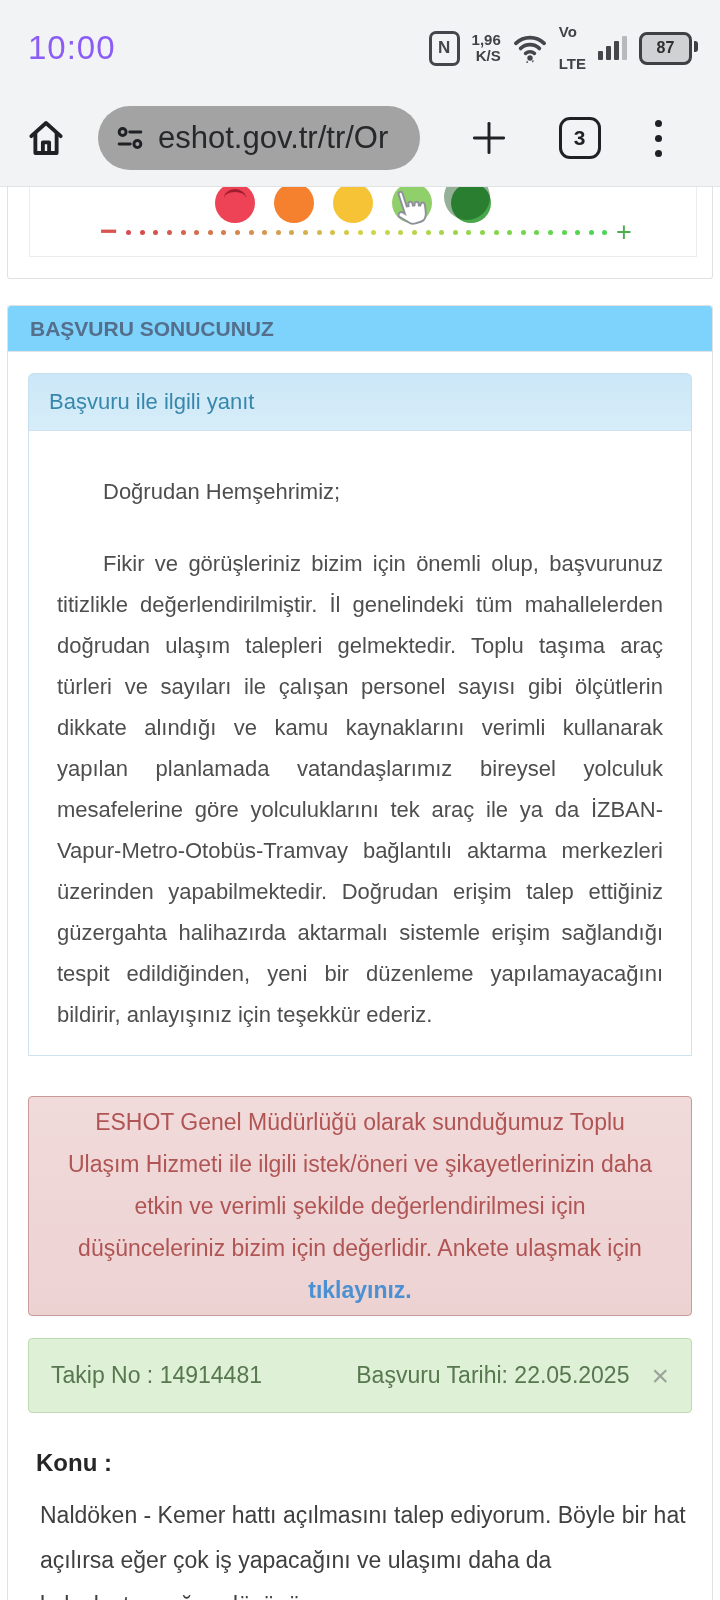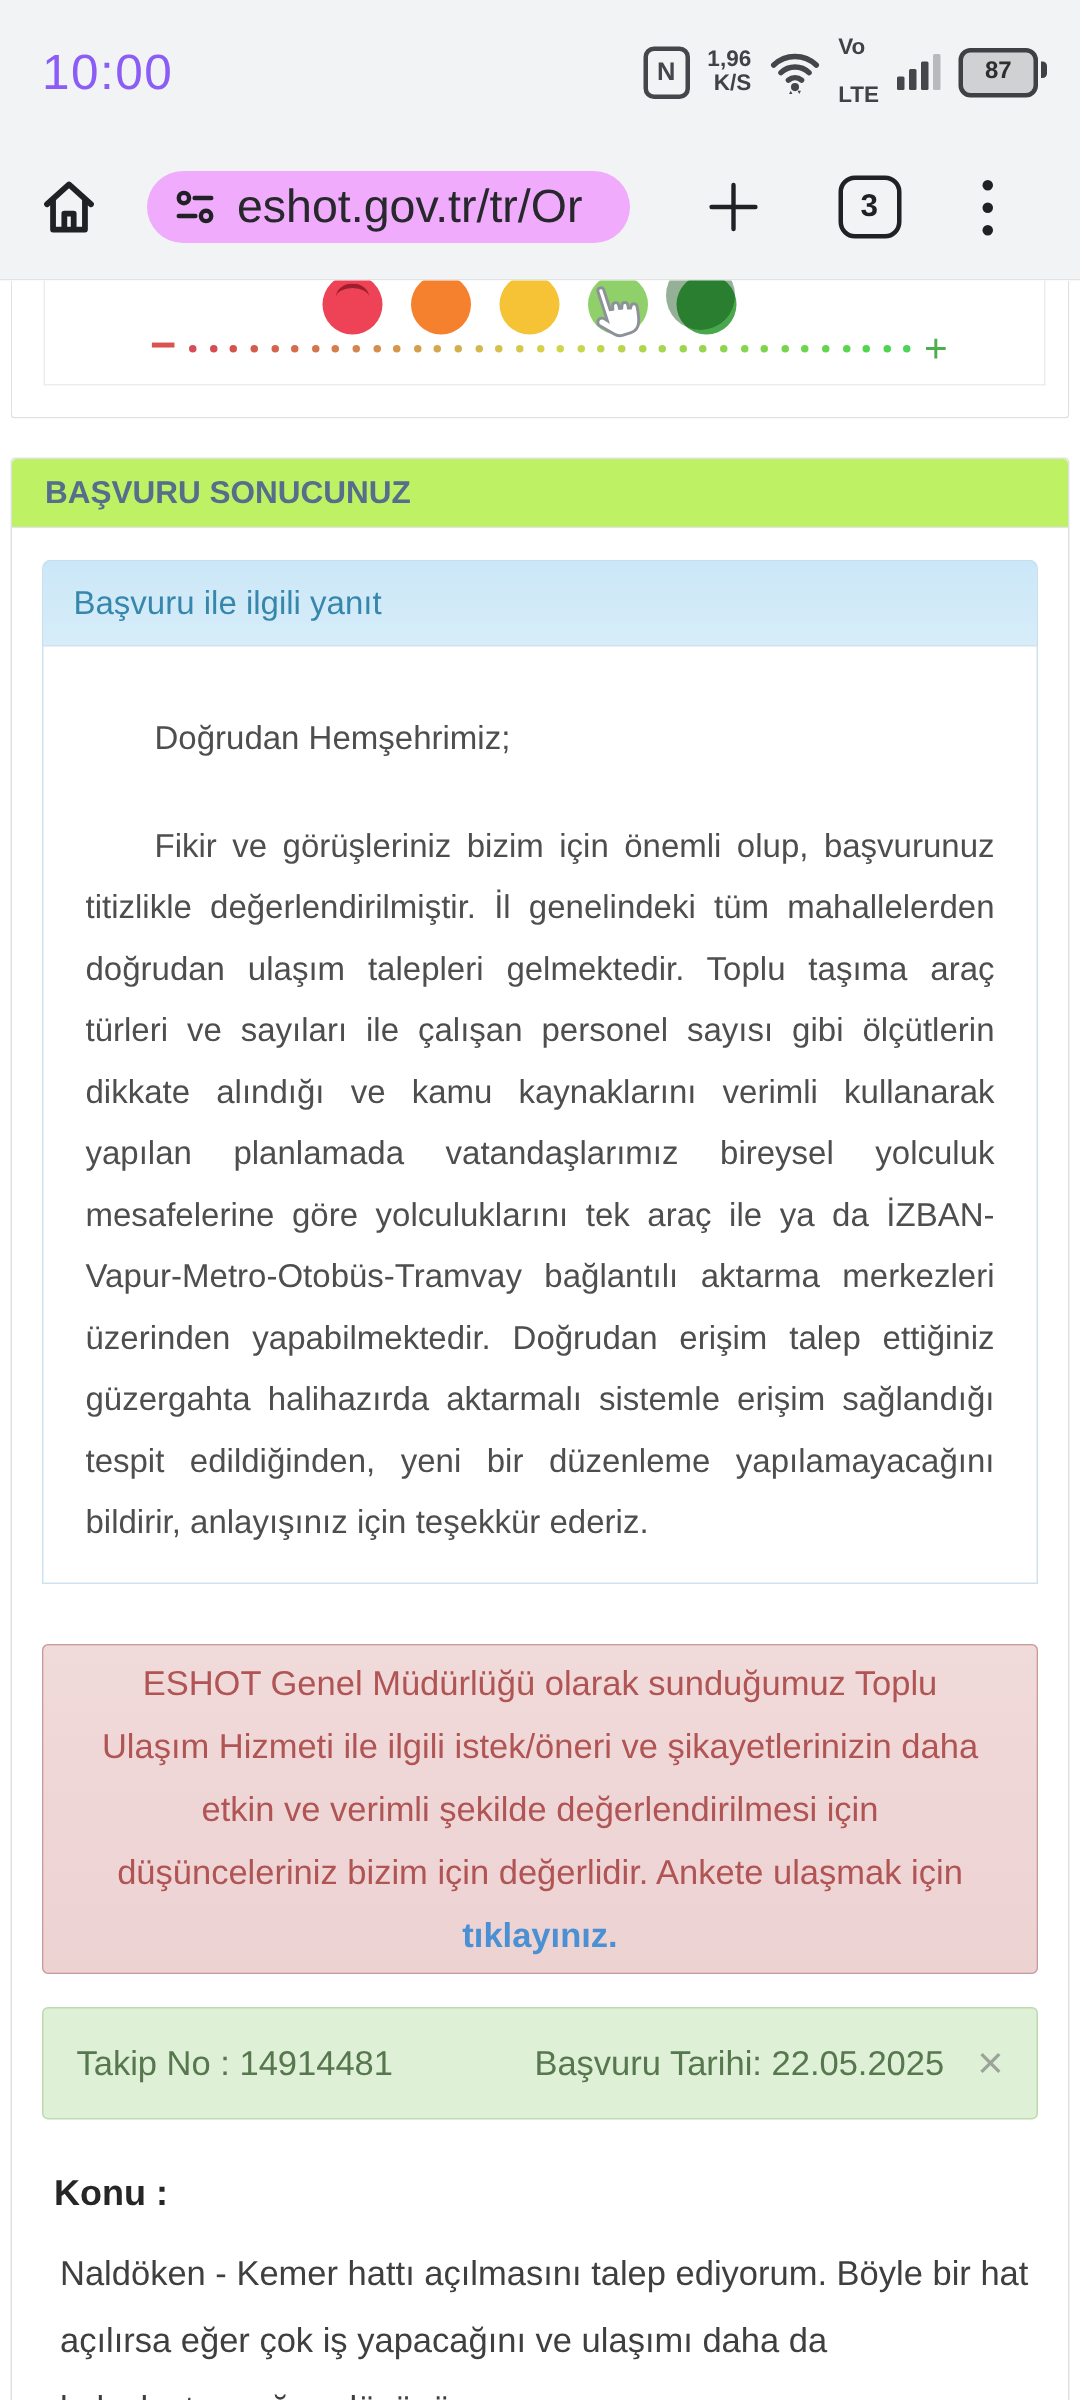--- a/index.html
+++ b/index.html
@@ -39,38 +39,38 @@
     content:"";position:absolute;right:-9px;top:6px;width:4px;height:11px;
     background:#3e4144;border-radius:0 3px 3px 0;
   }
   
   .toolbar{
     height:96px;background:#f2f3f5;display:flex;align-items:center;
     border-bottom:1px solid #e2e3e5;
   }
   .home-btn{margin-left:24px;display:flex;}
   .omnibox{
-    margin-left:30px;width:322px;height:48px;border-radius:32px;background:#f0abfc;
+    margin-left:30px;width:322px;height:64px;border-radius:32px;background:#a3a3a3;
     display:flex;align-items:center;padding:0 18px;box-sizing:border-box;gap:14px;
   }
   .url-text{font-size:31px;color:#26282b;white-space:nowrap;overflow:hidden;}
   .tb-actions{flex:1;display:flex;align-items:center;justify-content:space-evenly;padding-right:4px;}
   .tab-counter{
     width:36px;height:36px;border:3.5px solid #1f2124;border-radius:11px;
     display:flex;align-items:center;justify-content:center;
     font-size:21px;font-weight:700;color:#1f2124;
   }
   .menu-dots{display:flex;flex-direction:column;gap:8px;padding:4px 8px;}
   .menu-dots i{width:7px;height:7px;border-radius:50%;background:#1f2124;display:block;}
   
   .page{background:#fff;}
   .panel{margin:0 7px;border:1px solid #e0e1e2;border-radius:3px;background:#fff;}
   .panel + .panel{margin-top:26px;}
   .panel-heading{
-    height:45px;line-height:46px;background:#bef264;color:#546e8b;
+    height:45px;line-height:46px;background:#7dd3fc;color:#546e8b;
     font-size:21px;font-weight:700;padding-left:22px;
     border-bottom:1px solid #e2e4e6;border-radius:3px 3px 0 0;
   }
   
   .rating-panel{border-top:none;border-radius:0 0 3px 3px;height:91px;position:relative;}
   .rating-card{
     position:absolute;left:21px;right:15px;top:0;height:69px;
     border:1px solid #ededed;border-top:none;overflow:hidden;
   }
   .faces{position:absolute;top:-4px;left:185px;display:flex;gap:19px;}

